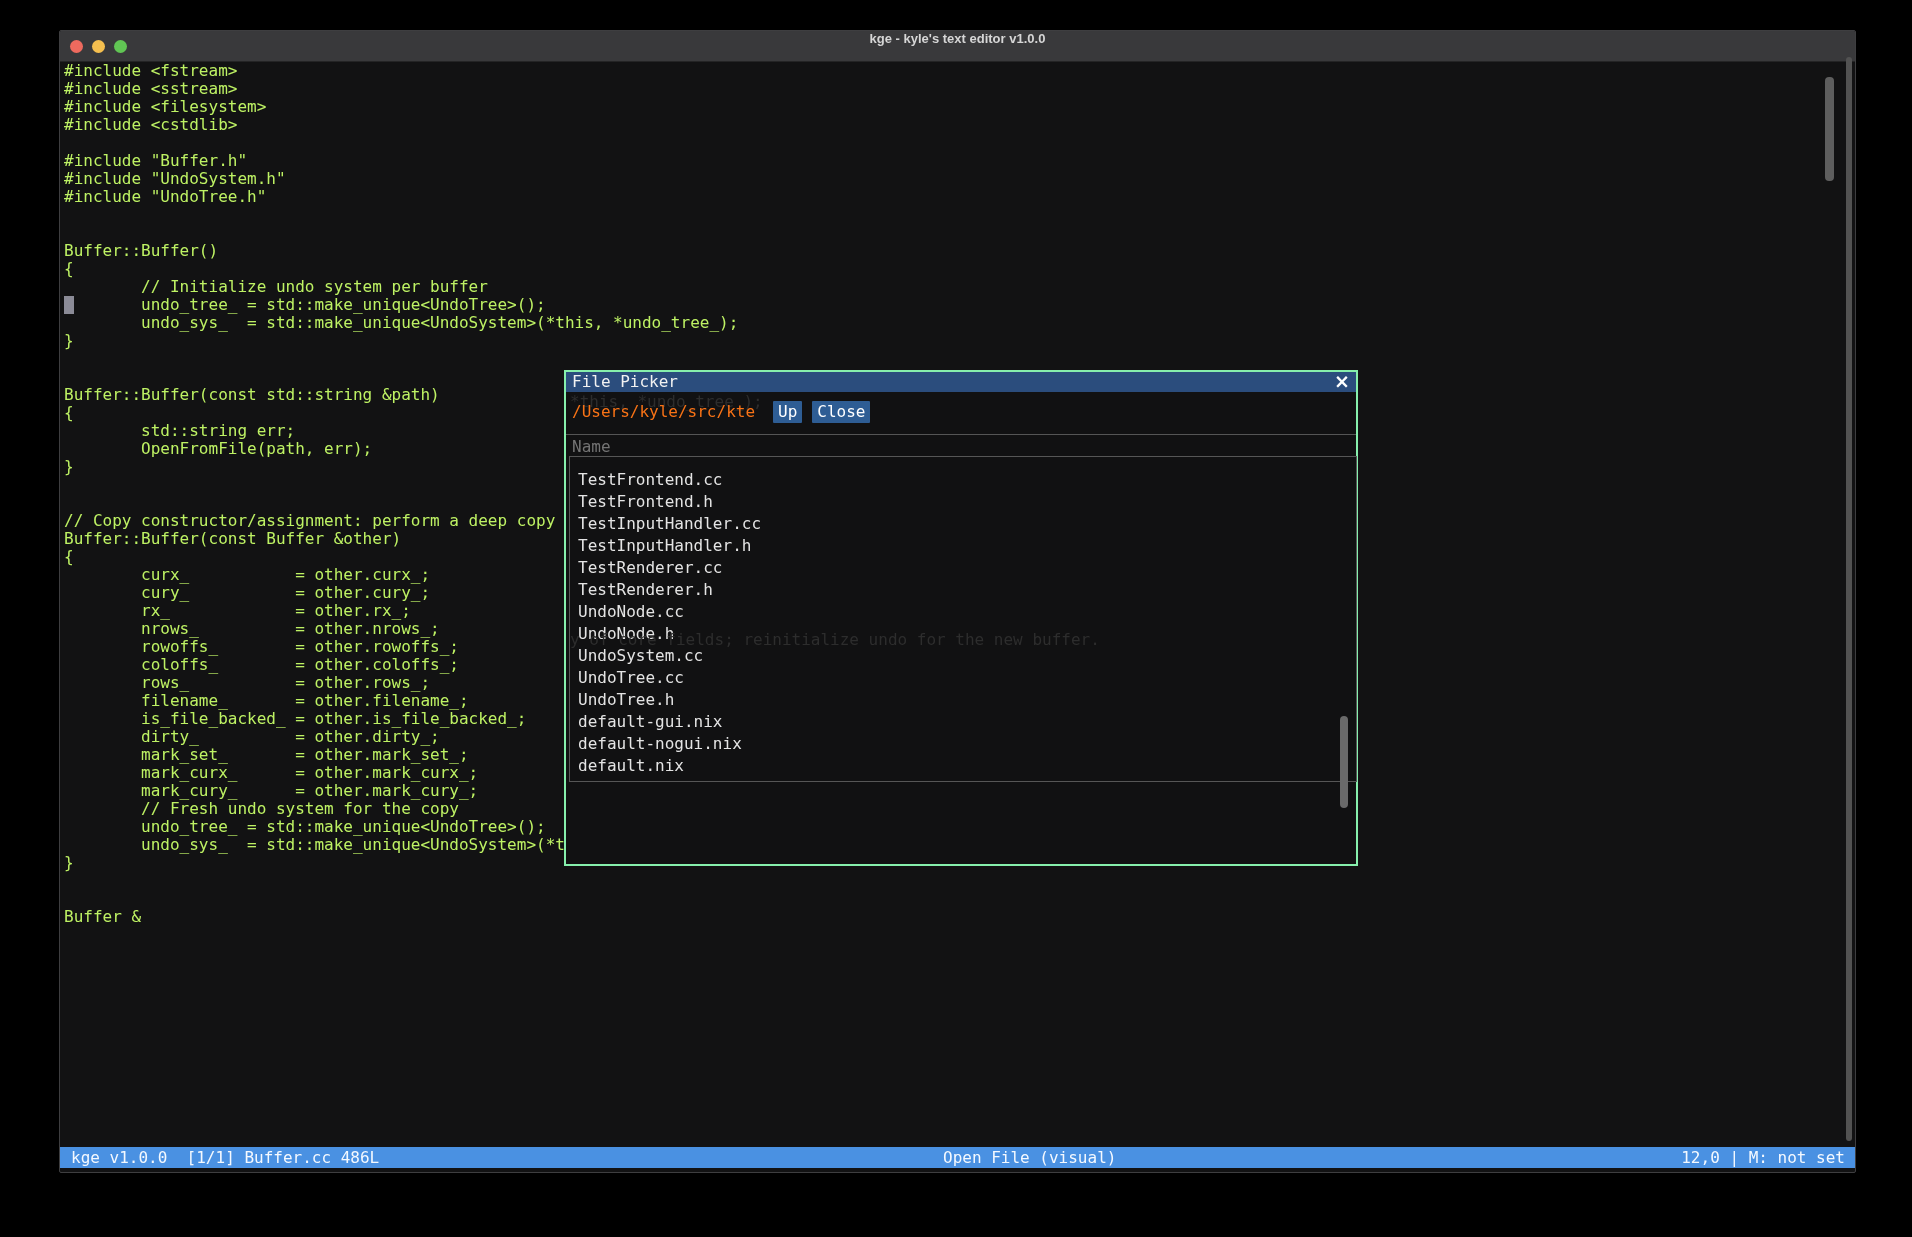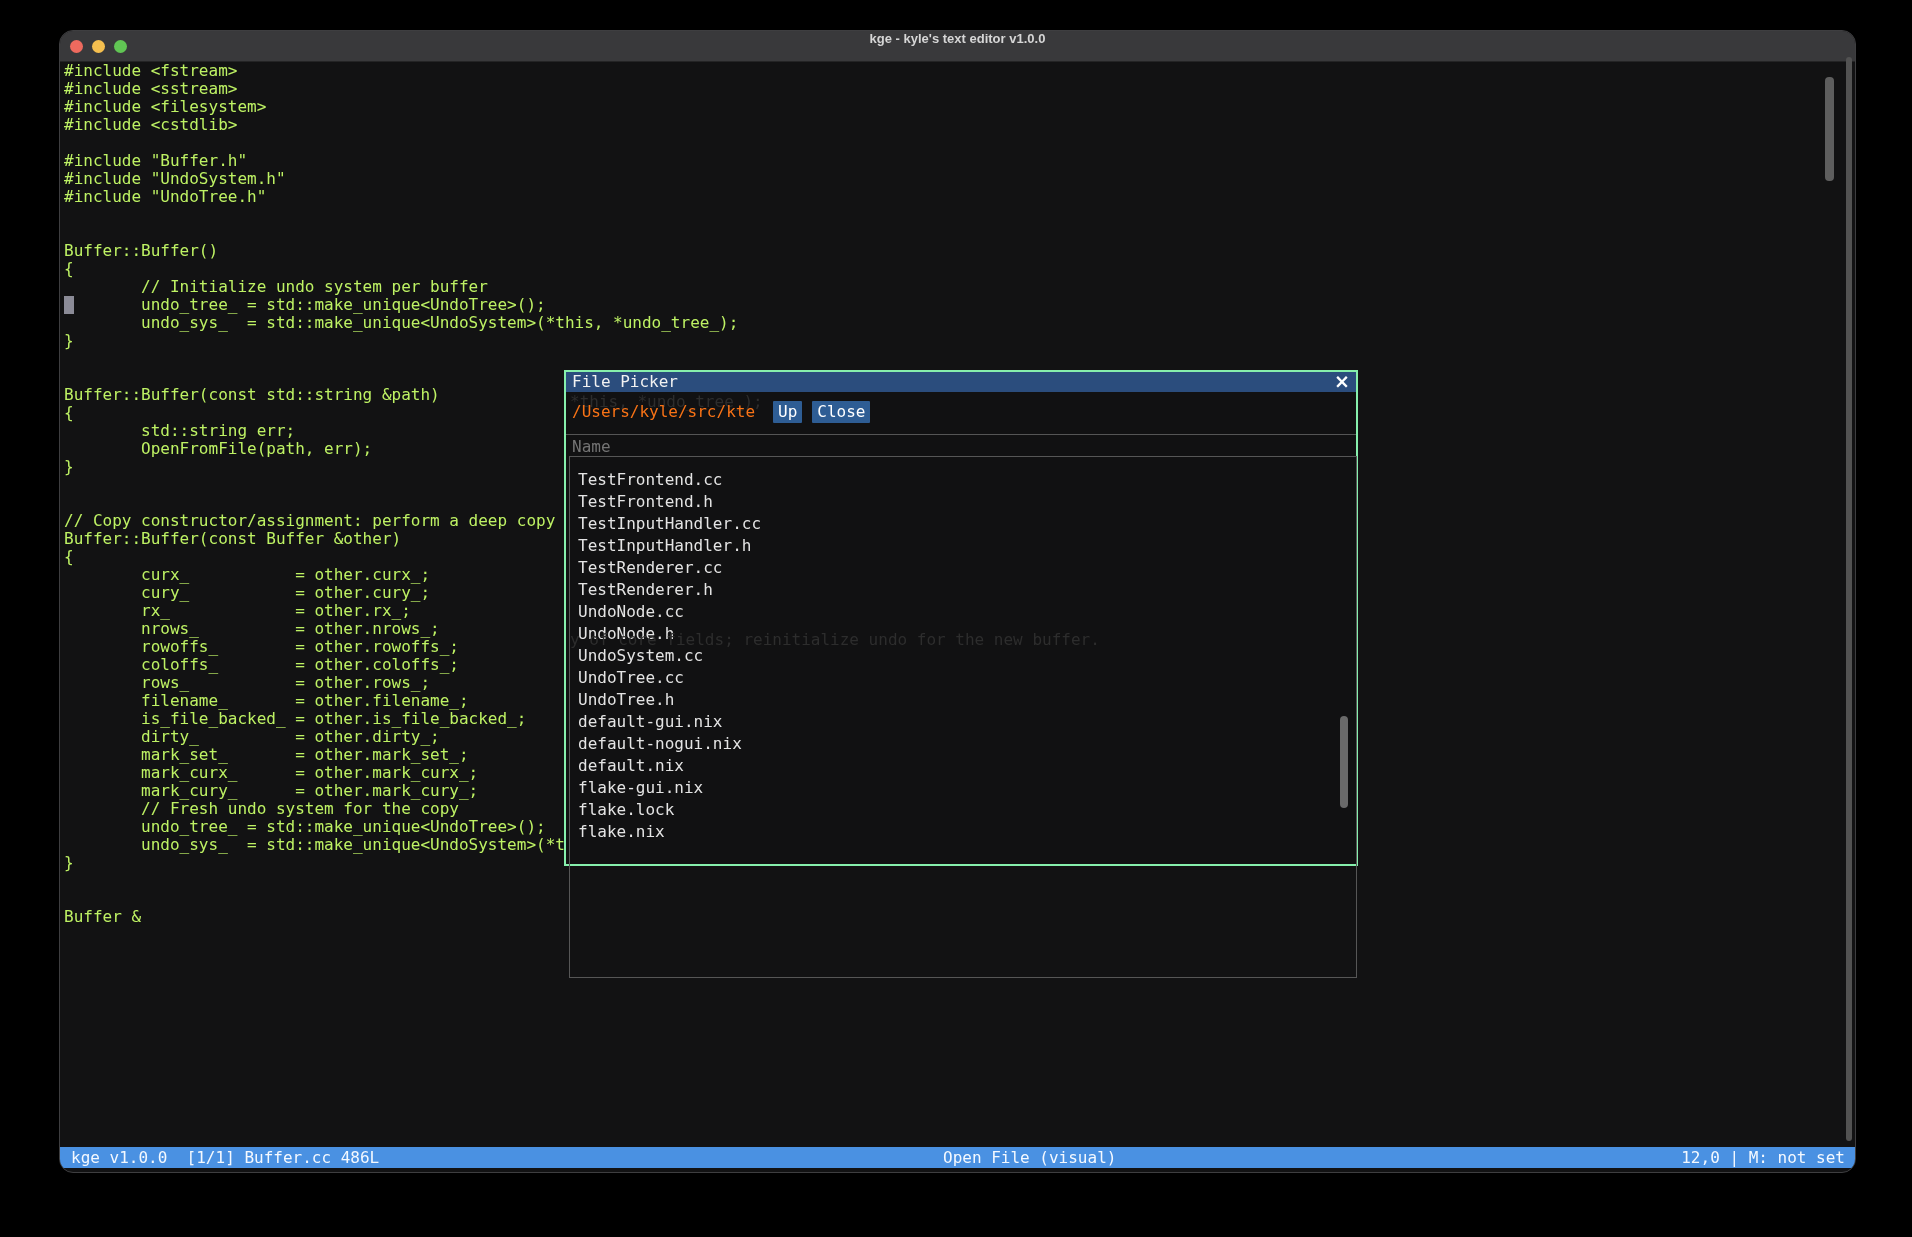--- a/index.html
+++ b/index.html
@@ -2,21 +2,21 @@
 <html><head>
 <meta charset="utf-8">
 <style>
   html,body{margin:0;padding:0;}
   body{
     width:1912px;height:1237px;background:#000;position:relative;
     font-family:"DejaVu Sans Mono", monospace;overflow:hidden;
   }
   .window{
     position:absolute;left:59px;top:30px;width:1797px;height:1143px;
-    background:#121213;border:1px solid #3e3e40;border-radius:14px;
+    background:#121213;border:1px solid #3e3e40;border-radius:2px;
     box-sizing:border-box;overflow:hidden;
   }
   
   .titlebar{
     position:absolute;left:0;top:0;right:0;height:30px;background:#39393b;
     border-bottom:1px solid #242425;
   }
   .traffic{position:absolute;left:10px;top:9px;display:flex;gap:9px;}
   .light{width:13px;height:13px;border-radius:50%;}
   .light-red{background:#ee6a5e;}
@@ -61,21 +61,21 @@
   .ghost-list{left:4px;top:259px;}
   .fp-pathrow{position:absolute;left:6px;top:29px;height:22px;display:flex;align-items:center;}
   .fp-path{font:16px/22px "DejaVu Sans Mono", monospace;color:#f97316;margin-right:18px;}
   .fp-btn{
     background:#2e5d94;color:#fff;font:16px/20px "DejaVu Sans Mono", monospace;
     padding:1px 5px;margin-right:10px;border:none;border-radius:1px;text-align:right;
   }
   .fp-sep{position:absolute;left:0;right:0;top:62px;border-top:1px solid #555;}
   .fp-colheader{position:absolute;left:6px;top:66px;font:16px/18px "DejaVu Sans Mono", monospace;color:#737373;}
   .fp-list{
-    position:absolute;left:3px;top:84px;width:788px;height:522px;
+    position:absolute;left:3px;top:84px;width:788px;height:326px;
     border:1px solid #565656;box-sizing:border-box;overflow:hidden;
     padding:12px 0 0 8px;
   }
   .fp-item{font:16px/22px "DejaVu Sans Mono", monospace;color:#e4e4e4;white-space:pre;}
   .fp-scroll-thumb{
     position:absolute;left:774px;top:344px;width:8px;height:92px;
     background:#6a6a6a;border-radius:4px;
   }
   
   .statusbar{

